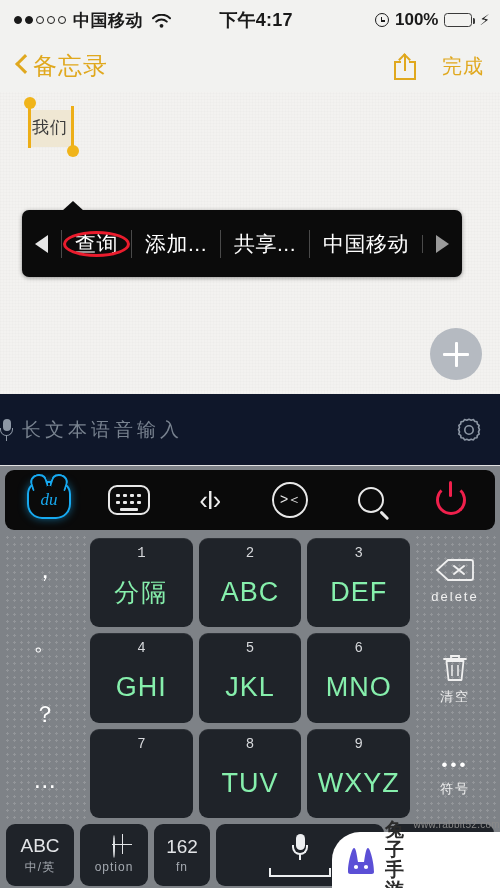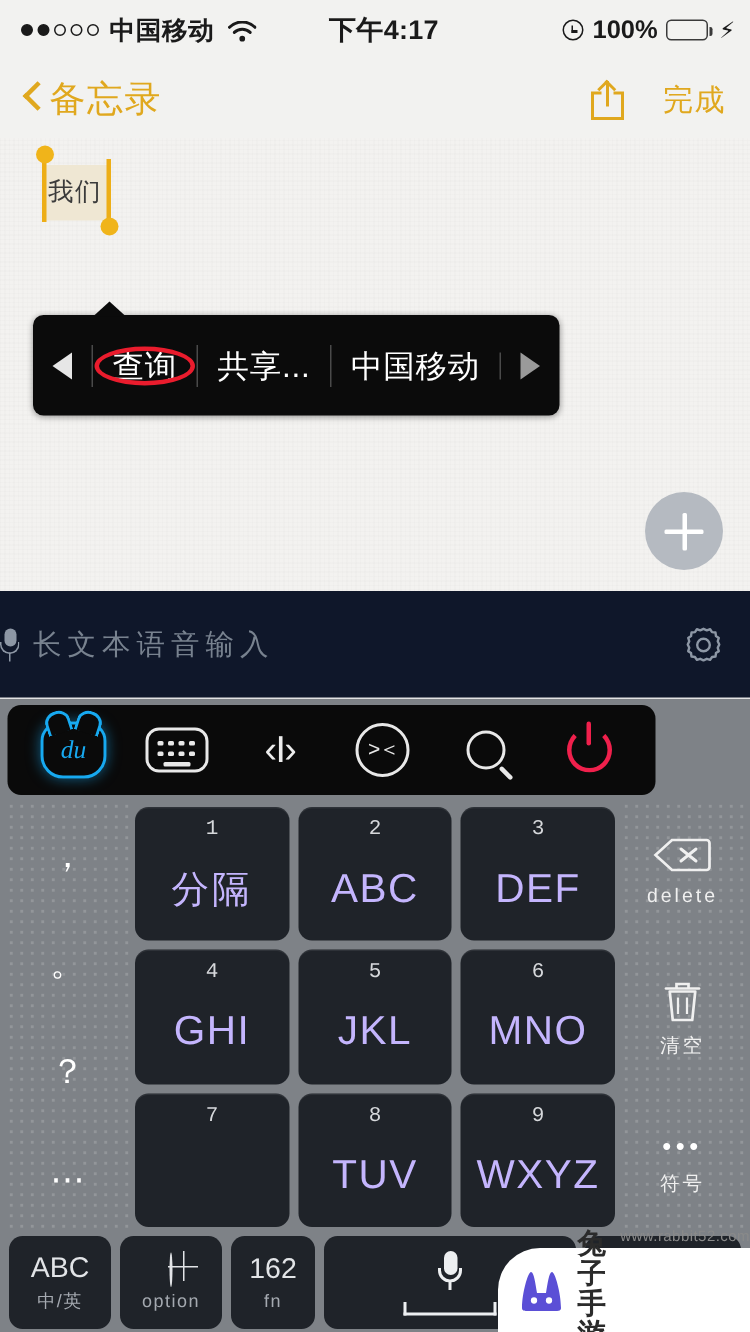--- a/index.html
+++ b/index.html
@@ -124,21 +124,21 @@
   .mic-sm .arc{ position:absolute; left:0px; top:9px; width:13px; height:8px;
     border:1.8px solid #8D97A5; border-top:none; border-radius:0 0 8px 8px;}
   .mic-sm .stem{ position:absolute; left:5.6px; top:16px; width:1.8px; height:6px; background:#8D97A5;}
   .voice-label{ font-size:19px; color:#78828F; letter-spacing:4px;}
   .gear{ position:absolute; right:18px; width:26px; height:26px; cursor:pointer;}
   .gear svg{ display:block;}
 
   
   .kb{ position:absolute; left:0; top:466px; width:500px; height:422px; background:#7E8287;}
   .kb-toolbar{
-    position:absolute; left:5px; top:4px; width:432px; height:60px;
+    position:absolute; left:5px; top:4px; width:490px; height:60px;
     background:#0A0A0A; border-radius:9px; display:flex; align-items:center;
     justify-content:space-between; padding:16px 18px;
   }
   .kb-tb-item{ cursor:pointer; display:flex; align-items:center; justify-content:center; width:52px; height:44px;}
   .du-logo{
     width:44px; height:38px; border:2.5px solid #17A9F0; border-radius:13px 13px 15px 15px;
     position:relative; display:flex; align-items:center; justify-content:center;
     color:#17A9F0; font-style:italic; font-size:17px; font-family:"Liberation Serif",serif;
     box-shadow:0 0 9px rgba(23,169,240,.55);
   }
@@ -190,21 +190,21 @@
   .dots3{ letter-spacing:3px; font-size:17px; color:#fff;}
 
   .keys{ position:absolute; left:88px; top:0; width:324px; height:288px;
          display:grid; grid-template-columns:repeat(3,1fr); grid-template-rows:repeat(3,1fr); gap:6px; padding:4px 2px;}
   .key{
     background:#1F2329; border-radius:9px; position:relative; cursor:pointer;
     display:flex; flex-direction:column; align-items:center; justify-content:center;
     box-shadow:0 1px 0 rgba(255,255,255,.07) inset;
   }
   .key .num{ position:absolute; top:7px; font-size:14px; color:#D6D8DB; font-family:"Liberation Mono",monospace;}
-  .key .lab{ font-size:27px; color:#c4b5fd; letter-spacing:1px; margin-top:20px;}
+  .key .lab{ font-size:27px; color:#86efac; letter-spacing:1px; margin-top:20px;}
   .key .lab.cn{ font-size:25px; letter-spacing:2px;}
 
   
   .kb-bottom{ position:absolute; left:0; bottom:2px; width:500px; height:62px; display:flex; gap:6px; padding:0 6px;}
   .bkey{
     background:#1F2329; border-radius:9px; position:relative; cursor:pointer;
     display:flex; flex-direction:column; align-items:center; justify-content:center;
   }
   .bkey .top{ font-size:19px; color:#E2E4E7; margin-bottom:2px;}
   .bkey .sub{ font-size:12px; color:#A4A9B0; letter-spacing:1px;}
@@ -295,20 +295,23 @@
 
     <div class="ctx-menu" style="top:86px;left:22px;">
       <div class="ctx-item ctx-arrow">
         <span class="tri-l"></span>
       </div>
       <div class="ctx-item circled">
         <span>查询</span>
         <span class="ring"></span>
       </div>
       <div class="ctx-item">
+        <span>添加...</span>
+      </div>
+      <div class="ctx-item">
         <span>共享...</span>
       </div>
       <div class="ctx-item">
         <span>中国移动</span>
       </div>
       <div class="ctx-item ctx-arrow">
         <span class="tri-r"></span>
       </div>
     </div>
 

